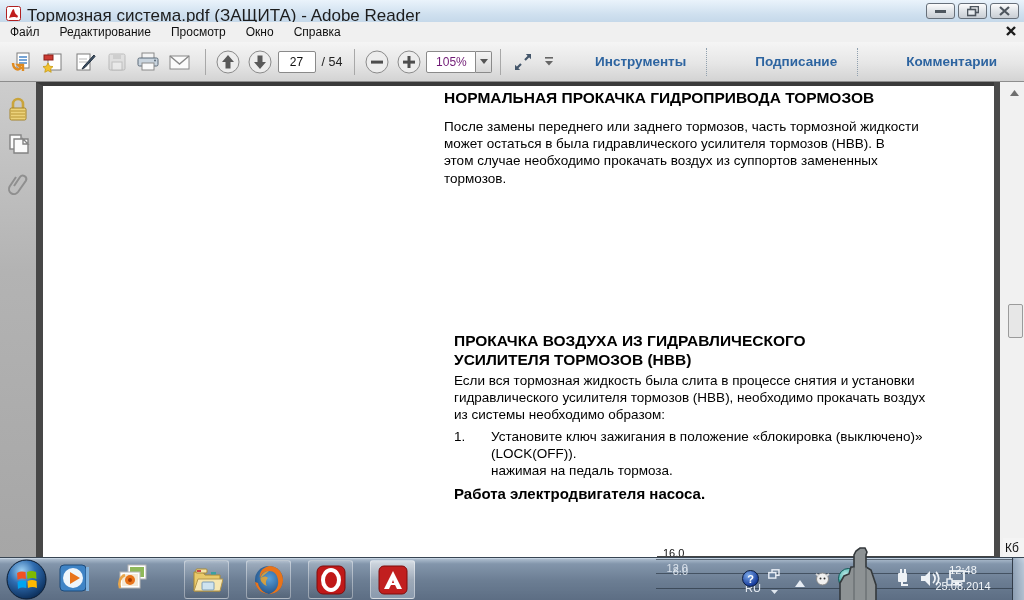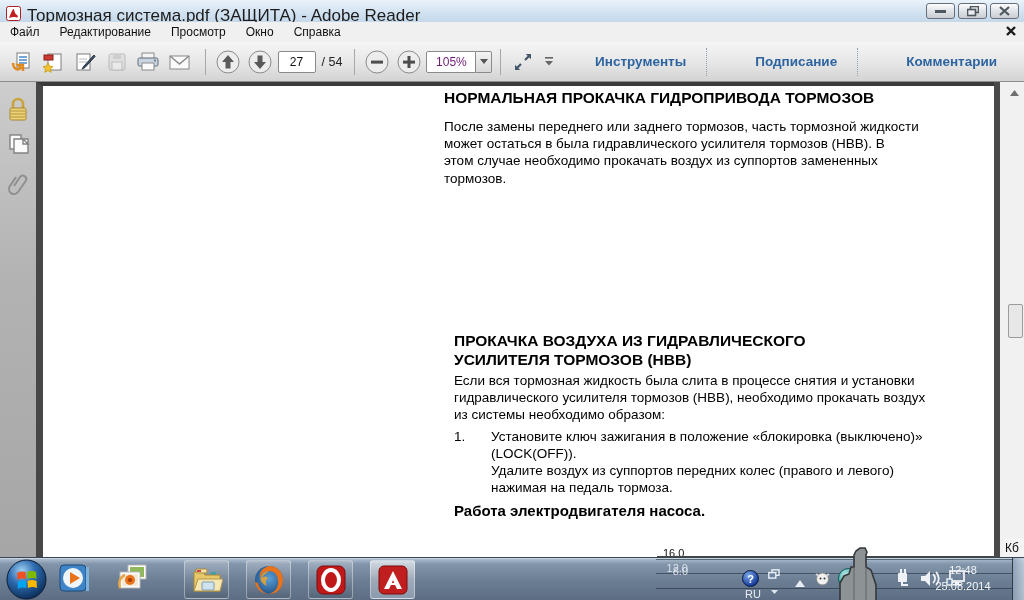--- a/index.html
+++ b/index.html
@@ -268,21 +268,20 @@
         <div class="doc-line">из системы необходимо образом:</div>
       </div>
     <div class="step doc-body" style="margin-top:4px;">
       <div class="step-num">1.</div>
       <div>
         <div>
             <div class="doc-line">Установите ключ зажигания в положение «блокировка (выключено)»</div>
             <div class="doc-line">(LOCK(OFF)).</div>
           </div>
         <div>
-            <div class="doc-line">Удалите воздух из суппортов передних колес (правого и левого)</div>
             <div class="doc-line">нажимая на педаль тормоза.</div>
           </div>
       </div>
     </div>
     <div class="doc-h3" style="margin-top:5px; white-space:nowrap;">Работа электродвигателя насоса.</div>
   </div>
   <div class="chart-tick-top">16.0</div>
   <div class="chart-line-top"></div>
 </div>
 
@@ -373,21 +372,21 @@
       </svg>
   </div>
   <div class="tb-app active" style="left:370px;">
     <svg width="32" height="32" viewBox="0 0 32 32">
         <rect x="2" y="2" width="28" height="28" rx="5" fill="#c11f1f" stroke="#7e0d0d"></rect>
         <path d="M16 7 L25 25 L20 25 C18 21 17 19 16 16 C15 19 14 21 12 25 L7 25 Z" fill="#ffffff"></path>
         <path d="M11 20 h10" stroke="#fff" stroke-width="2"></path>
       </svg>
   </div>
 
-  <span class="tray-text" style="left:716px; top:30px;padding-left:29px;">RU</span>
+  <span class="tray-text" style="left:716px; top:24px;padding-left:29px;">RU</span>
   <div class="abs" style="left:742px; top:12px; width:17px; height:17px; border-radius:50%; background:radial-gradient(circle at 35% 30%, #7aa8e8, #1a3f9e 70%, #0a1f55); border:1px solid #0a1c3f; color:#fff; font-size:11px; font-weight:bold; display:flex; align-items:center; justify-content:center;">
       <span>?</span>
     </div>
   <div class="abs" style="left:768px; top:8px;"><svg width="12" height="11" viewBox="0 0 12 11">
         <rect x="4" y="0.8" width="7" height="5.5" fill="none" stroke="#e8eef5" stroke-width="1.4"></rect>
         <rect x="0.8" y="3.6" width="7" height="5.5" fill="#6d84a0" stroke="#e8eef5" stroke-width="1.4"></rect>
       </svg></div>
   <div class="abs" style="left:771px; top:22px;"><svg width="7" height="4" viewBox="0 0 7 4">
         <path d="M0 0 L7 0 L3.5 4 Z" fill="#dfe6ee"></path>
       </svg></div>

